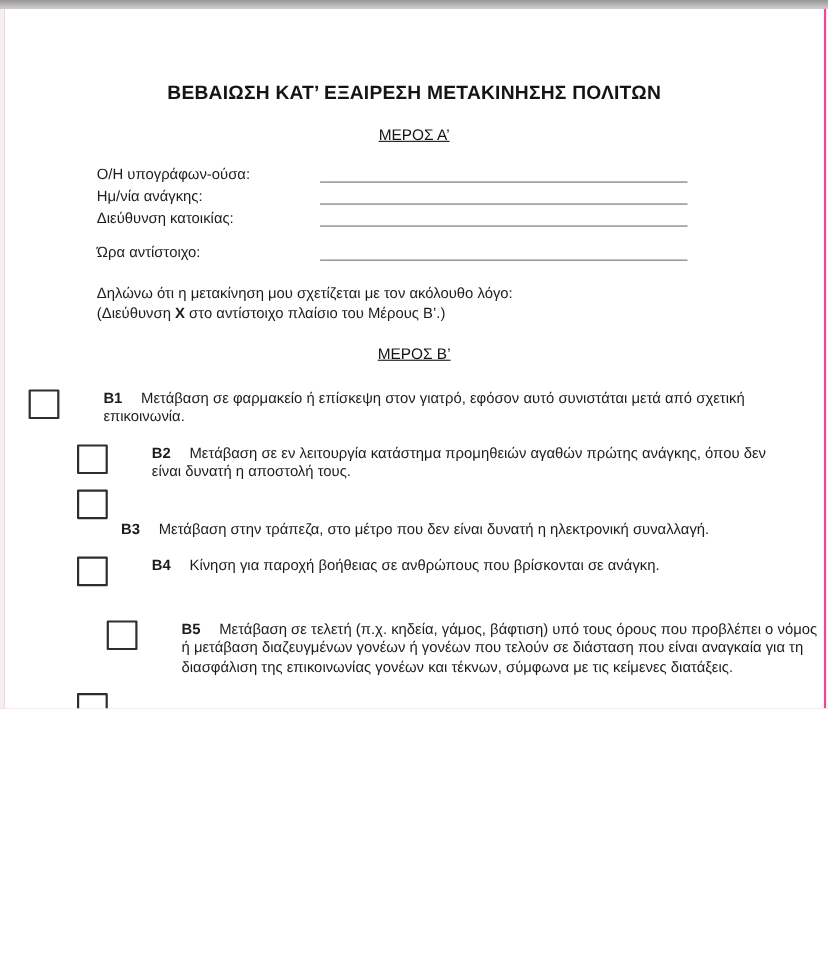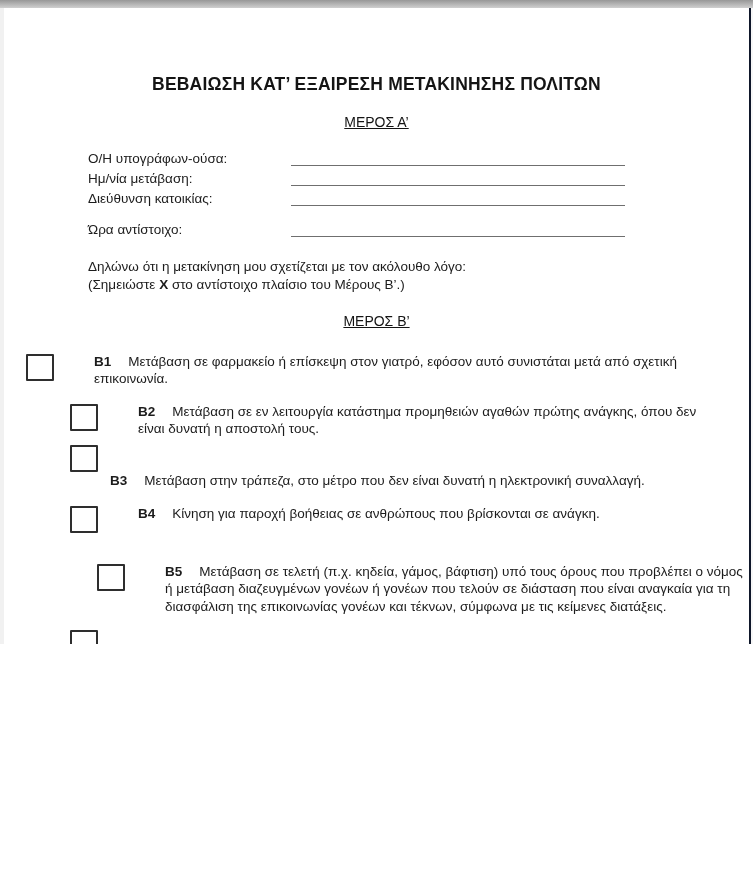--- a/index.html
+++ b/index.html
@@ -1,20 +1,20 @@
 <!DOCTYPE html>
 <html><head>
 <meta charset="utf-8">
 <style>
   html,body{margin:0;padding:0;background:#ffffff;}
   .viewport{
     position:relative;
     width:753px;height:644px;
     overflow:hidden;
-    background:#0f172a;
+    background:#ec4899;
     font-family:"Liberation Sans","DejaVu Sans",sans-serif;
     color:#1c1c1c;
   }
   .viewer-top-edge{
     position:absolute;top:0;left:0;right:0;height:8px;
     background:linear-gradient(#979797,#cfcfcf);
   }
   .page-edge-left{position:absolute;top:8px;left:0;bottom:0;width:4px;background:#f1f1f1;}
   .page-edge-right{position:absolute;top:8px;right:0;bottom:0;width:2px;background:#f7f7f7;}
   .page{position:absolute;top:8px;left:4px;width:745px;height:862px;background:#ffffff;}
@@ -94,36 +94,36 @@
     <div class="doc-title">ΒΕΒΑΙΩΣΗ ΚΑΤ’ ΕΞΑΙΡΕΣΗ ΜΕΤΑΚΙΝΗΣΗΣ ΠΟΛΙΤΩΝ</div>
 
     <div class="section-heading">ΜΕΡΟΣ Α’</div>
 
     <div class="fields-a" id="fields-a">
         <div class="a-row">
           <span class="a-label">Ο/Η υπογράφων-ούσα:</span>
           <span class="a-line"></span>
         </div>
         <div class="a-row">
-          <span class="a-label">Ημ/νία μετάβαση:</span>
+          <span class="a-label">Ημ/νία ανάγκης:</span>
           <span class="a-line"></span>
         </div>
         <div class="a-row">
           <span class="a-label">Διεύθυνση κατοικίας:</span>
           <span class="a-line"></span>
         </div>
         <div class="a-row gap-before">
           <span class="a-label">Ώρα αντίστοιχο:</span>
           <span class="a-line"></span>
         </div>
       </div>
 
     <p class="decl">
       <span>Δηλώνω ότι η μετακίνηση μου σχετίζεται με τον ακόλουθο λόγο:</span><br>
-      <span>(Σημειώστε </span><b>X</b><span> στο αντίστοιχο πλαίσιο του Μέρους Β’.)</span>
+      <span>(Διεύθυνση </span><b>X</b><span> στο αντίστοιχο πλαίσιο του Μέρους Β’.)</span>
     </p>
 
     <div class="section-heading">ΜΕΡΟΣ Β’</div>
 
     <div class="items-b" id="items-b">
         <div class="b-item">
           <div class="checkbox"></div>
           <div class="b-text"><span class="b-id">B1</span><span class="b-body">Μετάβαση σε φαρμακείο ή επίσκεψη στον γιατρό, εφόσον αυτό συνιστάται μετά από σχετική επικοινωνία.</span></div>
         </div>
         <div class="b-item">

